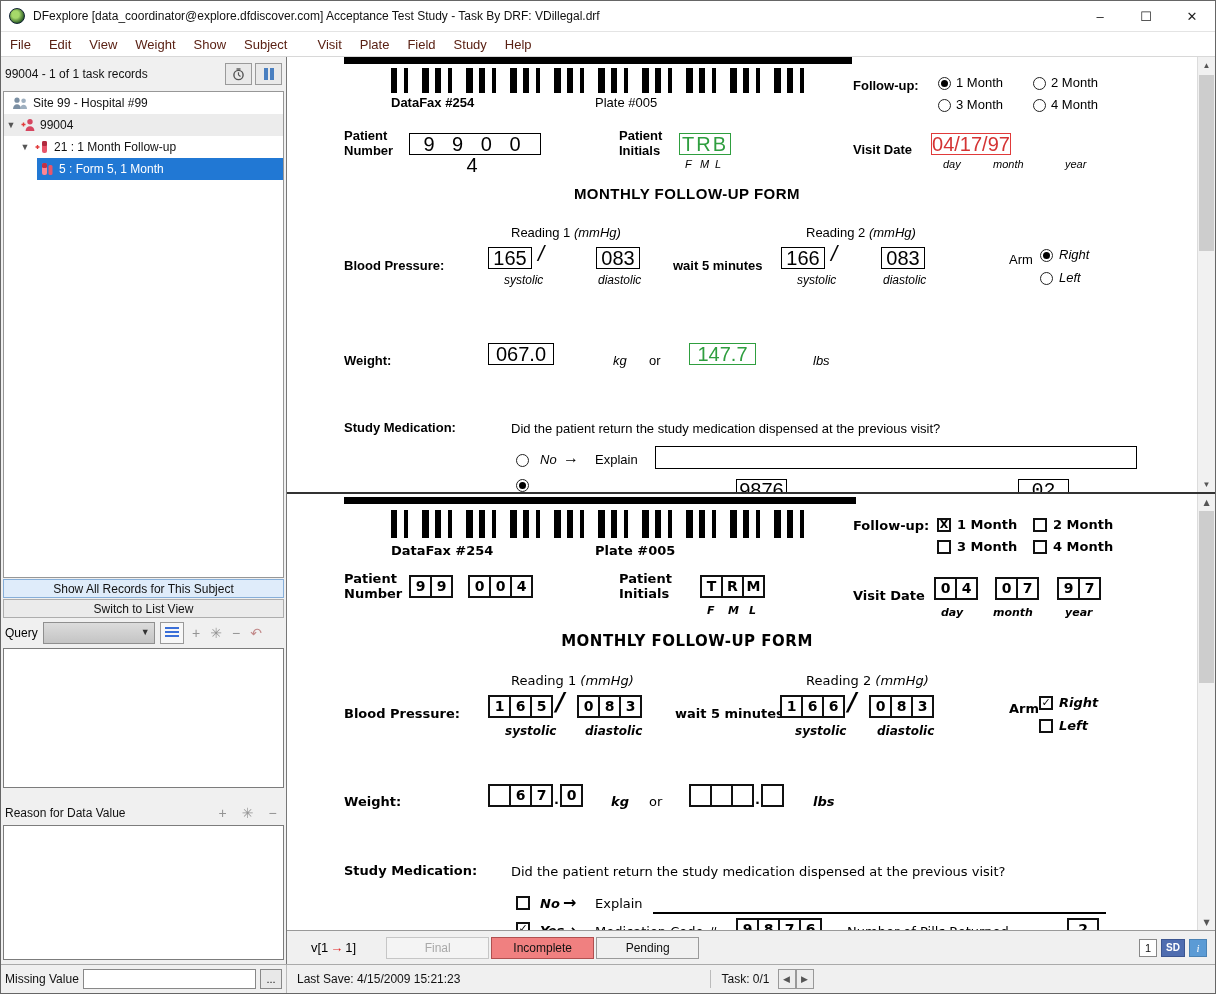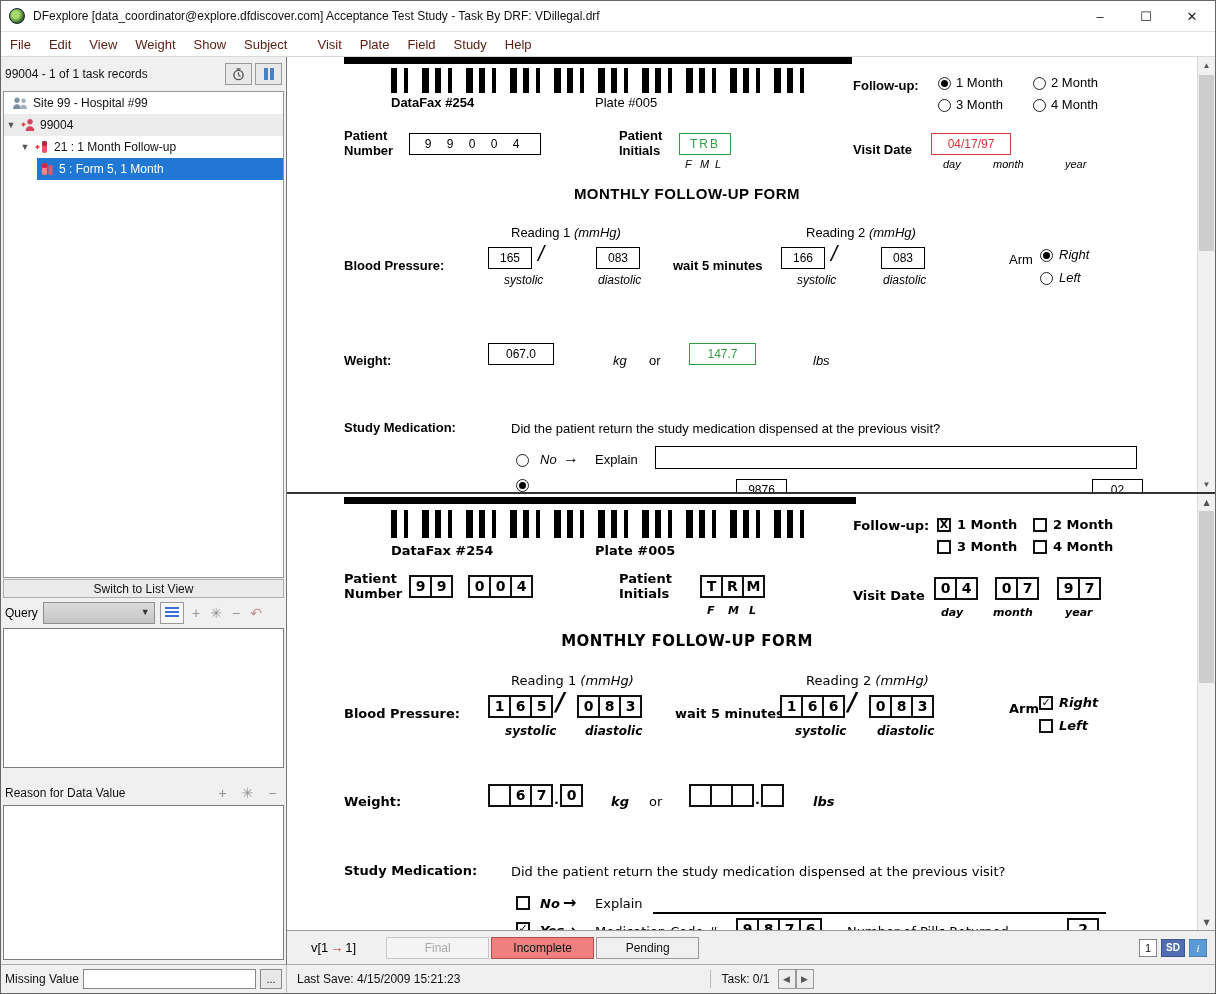--- a/index.html
+++ b/index.html
@@ -50,21 +50,21 @@
   
   .panel{position:relative;background:#fff;overflow:hidden;font-size:13px;color:#000;}
   .panel-top{height:435px;border-bottom:1px solid #333;flex:0 0 auto;}
   .panel-bottom{flex:1;border-top:1px solid #333;}
   .ab{position:absolute;}
   .b{font-weight:bold;}
   .it{font-style:italic;}
   .sm{font-size:11px;}
   .barcode-solid{position:absolute;background:#000;height:7px;}
   .barcode{position:absolute;background:repeating-linear-gradient(90deg,#000 0 6px,#fff 6px 13px,#000 13px 17px,#fff 17px 31px,#000 31px 38px,#fff 38px 44px);}
-  .vbox{position:absolute;border:1px solid #000;background:#fff;height:22px;font-size:12px;text-align:center;line-height:21px;box-sizing:border-box;}
+  .vbox{position:absolute;border:1px solid #000;background:#fff;height:22px;font-size:20px;text-align:center;line-height:21px;box-sizing:border-box;}
   .vbox.green{border-color:#2f9e3f;color:#2f9e3f;}
   .vbox.red{border-color:#e03a3a;color:#d43434;}
   .radio{position:absolute;width:13px;height:13px;border:1px solid #222;border-radius:50%;background:#fff;box-sizing:border-box;}
   .radio.sel::after{content:"";display:block;width:7px;height:7px;margin:2px;border-radius:50%;background:#000;}
   .slash{position:absolute;font-size:22px;font-style:italic;}
   .formtitle{position:absolute;font-weight:bold;font-size:15px;text-align:center;letter-spacing:.5px;}
 
   
   .sl{position:absolute;font-weight:bold;}
   .cellg{position:absolute;display:flex;}
@@ -194,20 +194,21 @@
                   <rect x="3" y="1" width="5" height="12" rx="2" fill="#ff8593"></rect>
                   <rect x="3" y="1" width="5" height="5" rx="1.5" fill="#c03044"></rect>
                   <rect x="9.5" y="3" width="4" height="10" rx="1.5" fill="#e8556a"></rect>
                 </svg>
             </span>
             <span>5 : Form 5, 1 Month</span>
           </div>
         </div>
       </div>
 
+      <div class="side-btn primary">Show All Records for This Subject</div>
       <div class="side-btn">Switch to List View</div>
 
       <div class="query-row">
         <span>Query</span>
         <span class="combo">
             <span class="combo-arrow">▼</span>
           </span>
         <span class="list-btn">
             <span class="ico-list"></span>
           </span>
@@ -302,21 +303,21 @@
         <div class="ab b" style="left:57px;top:363px;">Study Medication:</div>
         <div class="ab" style="left:224px;top:364px;">Did the patient return the study medication dispensed at the previous visit?</div>
         <span class="radio" style="left:229px;top:397px;"></span>
         <div class="ab it" style="left:253px;top:395px;">No</div>
         <div class="ab" style="left:276px;top:392px;font-size:16px;">→</div>
         <div class="ab" style="left:308px;top:395px;">Explain</div>
         <div class="vbox" style="left:368px;top:389px;width:482px;height:23px;"></div>
 
         <span class="radio sel" style="left:229px;top:422px;"></span>
         <div class="vbox" style="left:449px;top:422px;width:51px;">9876</div>
-        <div class="vbox" style="left:805px;top:422px;width:51px;">02</div>
+        <div class="vbox" style="left:731px;top:422px;width:51px;font-family:Liberation Mono, monospace;">02</div>
 
         <div class="sb">
           <div class="sb-up">▲</div>
           <div class="sb-thumb" style="top:18px;height:176px;"></div>
           <div class="sb-down">▼</div>
         </div>
       </div>
 
       <div class="panel panel-bottom" style="font-family:'DejaVu Sans',sans-serif;">
         <div class="barcode-solid" style="left:57px;top:3px;width:512px;"></div>

